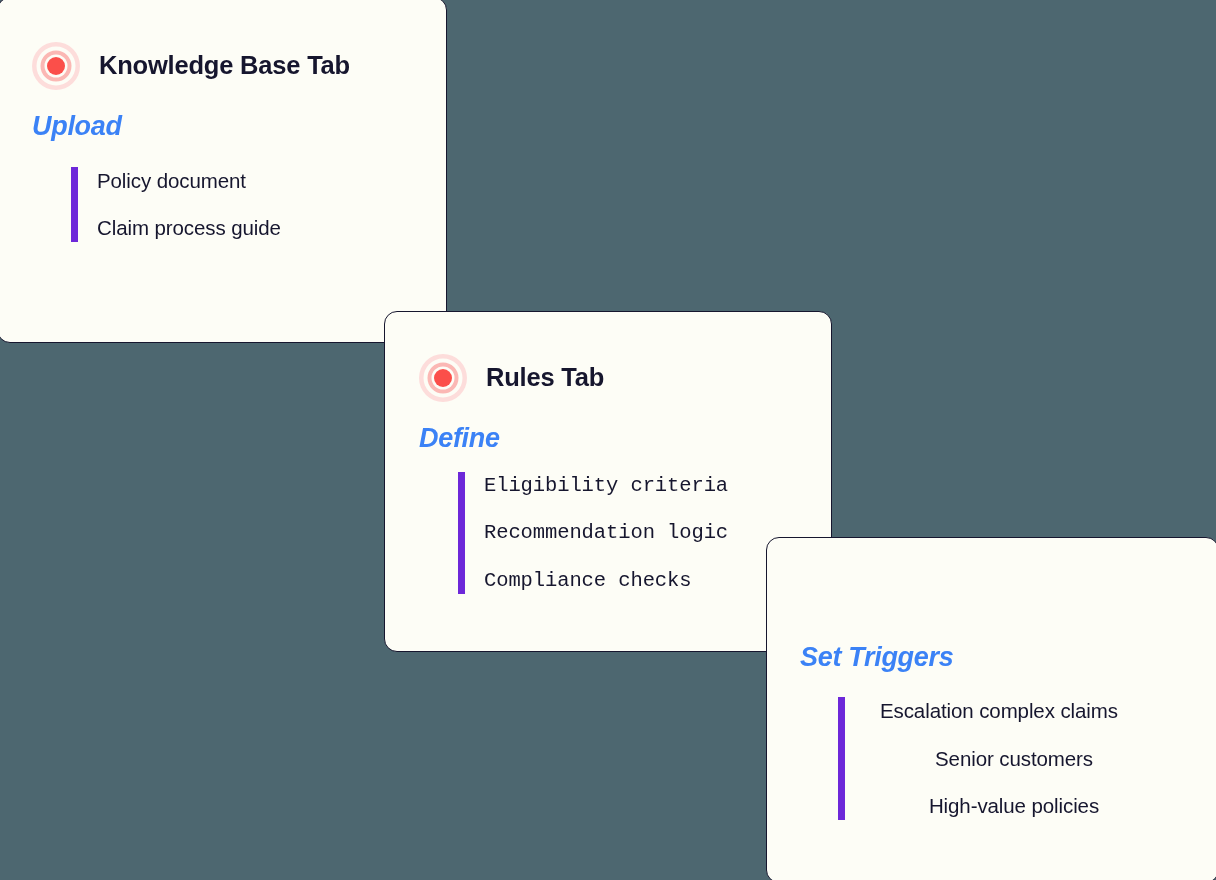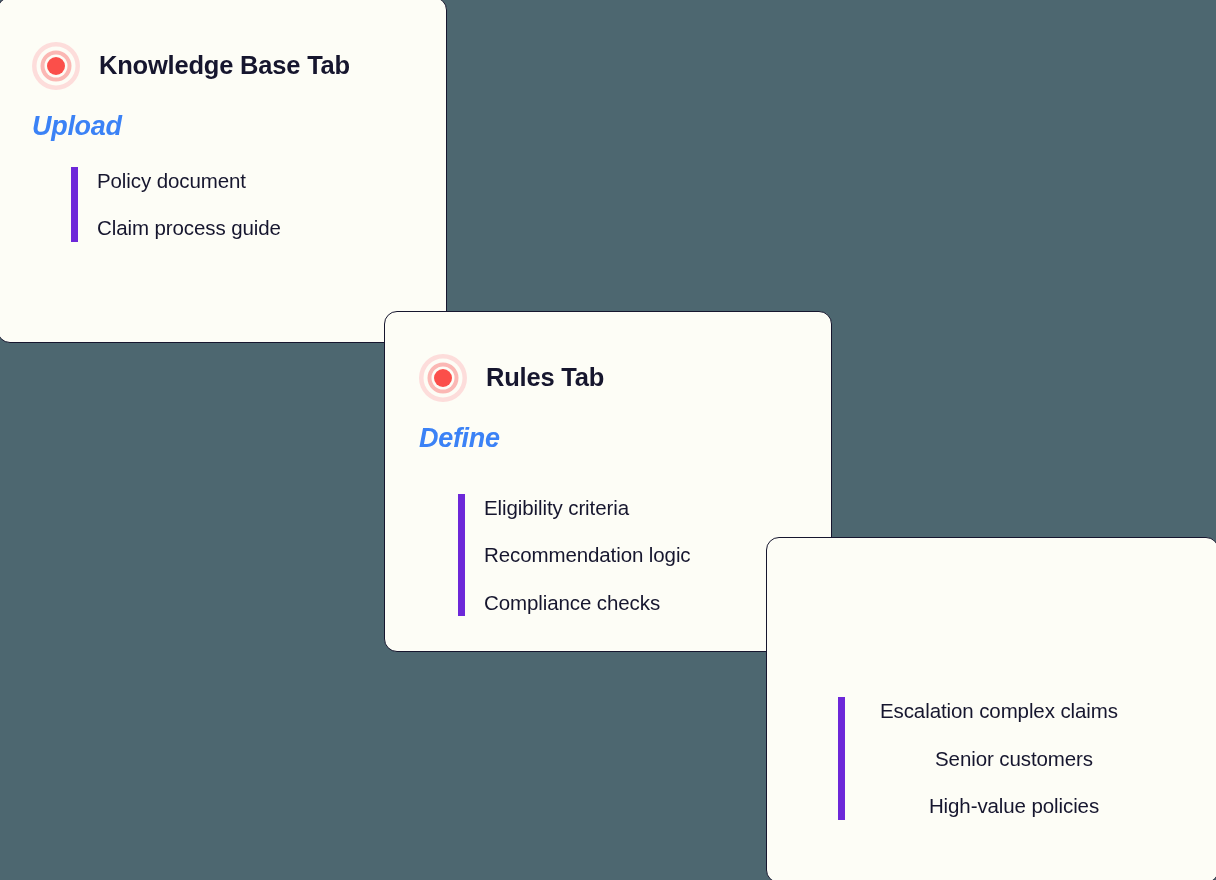--- a/index.html
+++ b/index.html
@@ -107,21 +107,21 @@
   }
   .card-list li + li { margin-top: 20px; }
 
   
   .card-3 .card-list { top: 695px; }
   .card-3 .card-list li { line-height: 1.35; padding-left: 35px; }
 
   
   .card-2 .card-header   { top: 42px; }
   .card-2 .card-subtitle { top: 110px; }
-  .card-2 .card-list     { top: 182px; }
+  .card-2 .card-list     { top: 160px; font-family: Liberation Mono, monospace; }
 
   .card-3 .card-body     { left: 33px; }
   .card-3 .card-header   { top: 33px; }
   .card-3 .card-subtitle { top: 103px; }
   .card-3 .card-list     { top: 159px; left: 38px; right: 70px; }
   .card-3 .card-list li + li { margin-top: 20px; text-align: center; }
 </style>
 </head>
 <body>
 
@@ -177,20 +177,21 @@
         <li>Compliance checks</li>
       </ul>
 
     </div>
   </div>
 
   <div class="card card-3">
     <div class="card-body">
 
 
+      <div class="card-subtitle">Set Triggers</div>
 
       <ul class="card-list">
         <li>Escalation complex claims</li>
         <li>Senior customers</li>
         <li>High-value policies</li>
       </ul>
 
     </div>
   </div>
 

